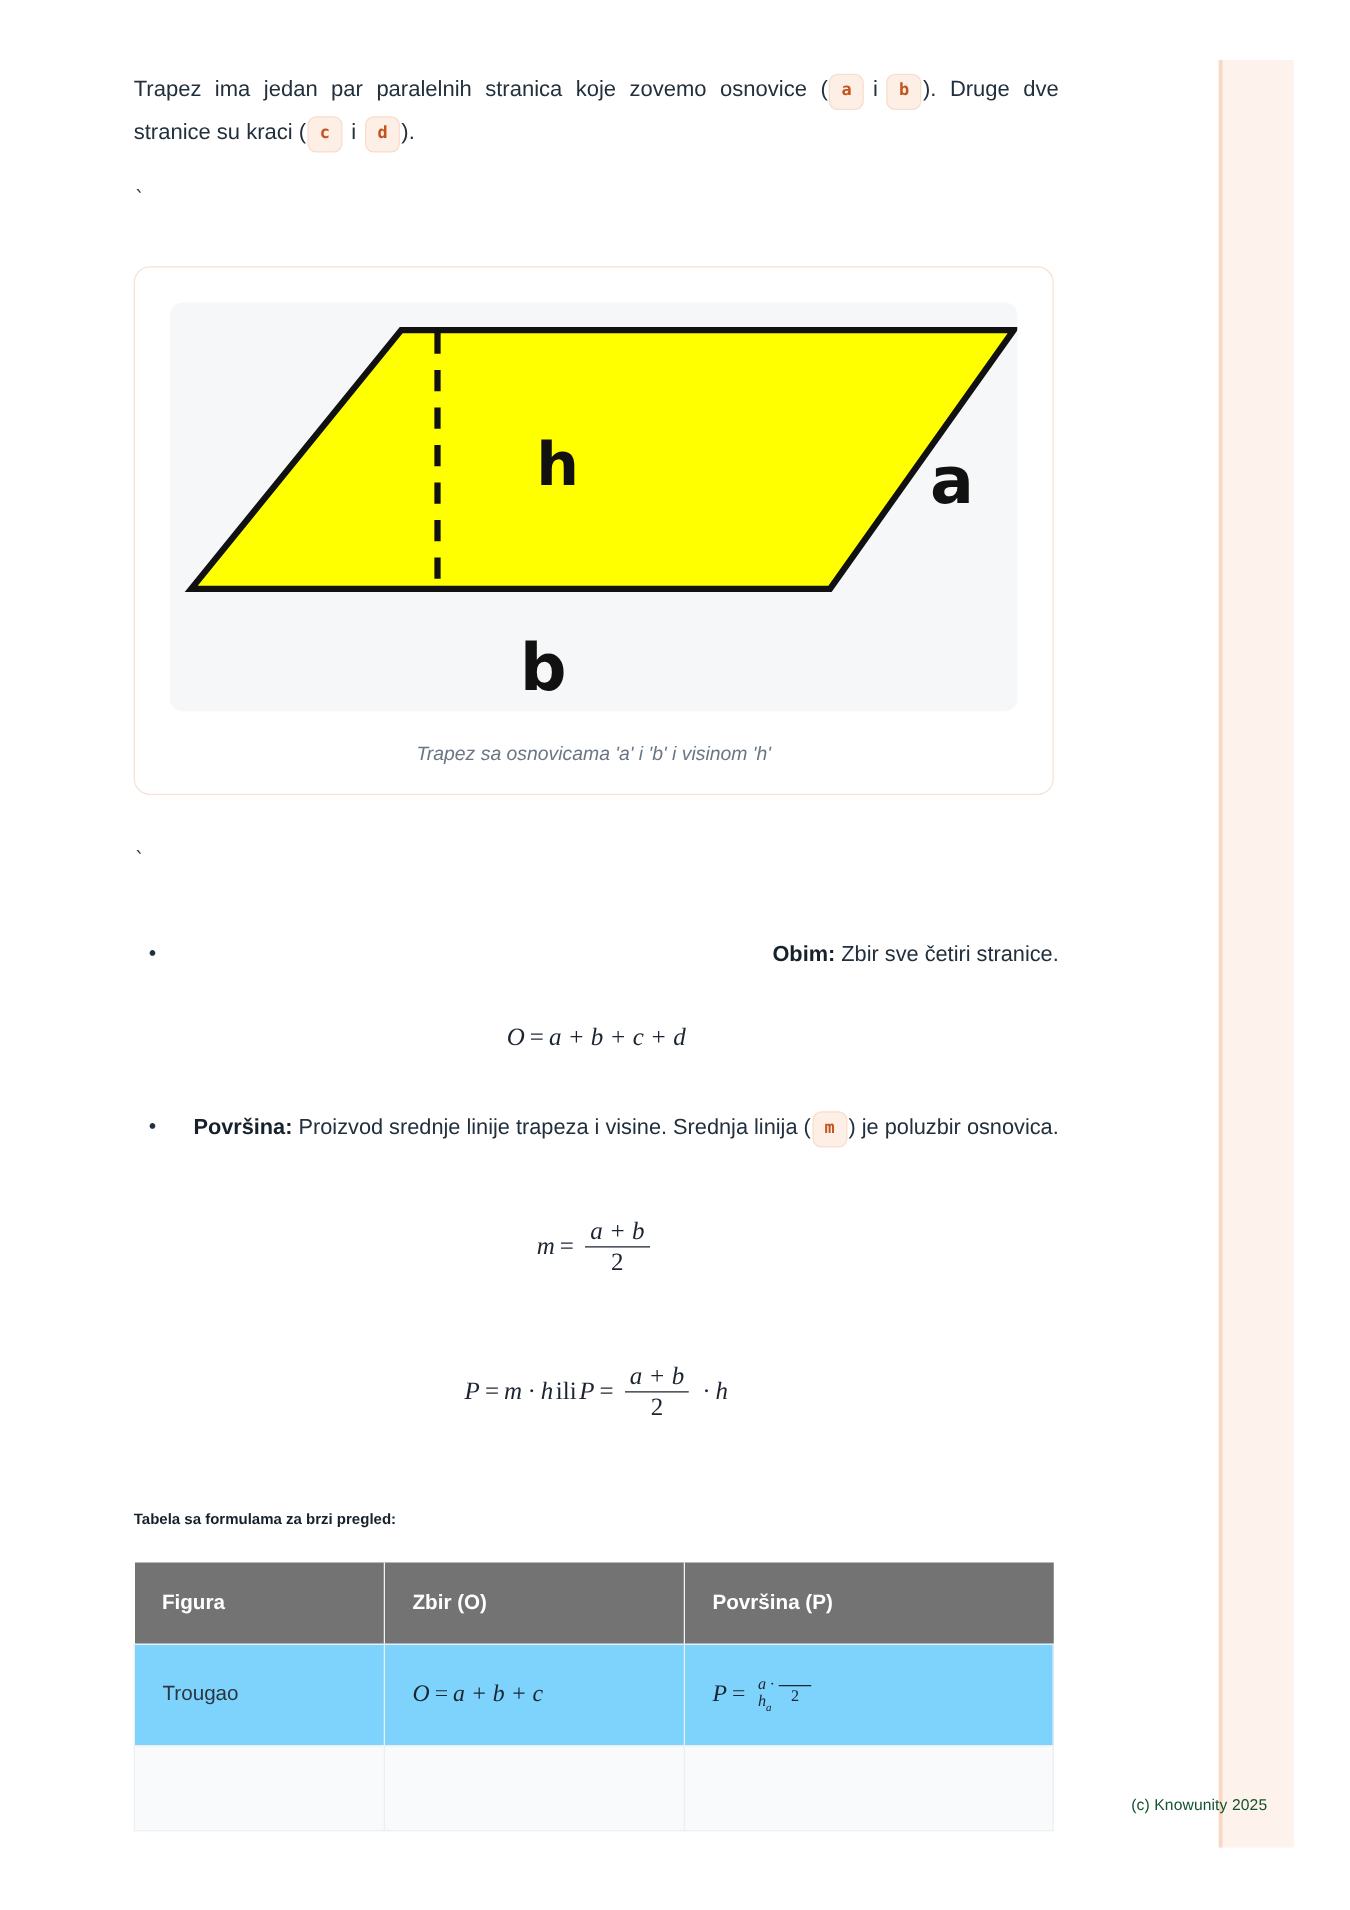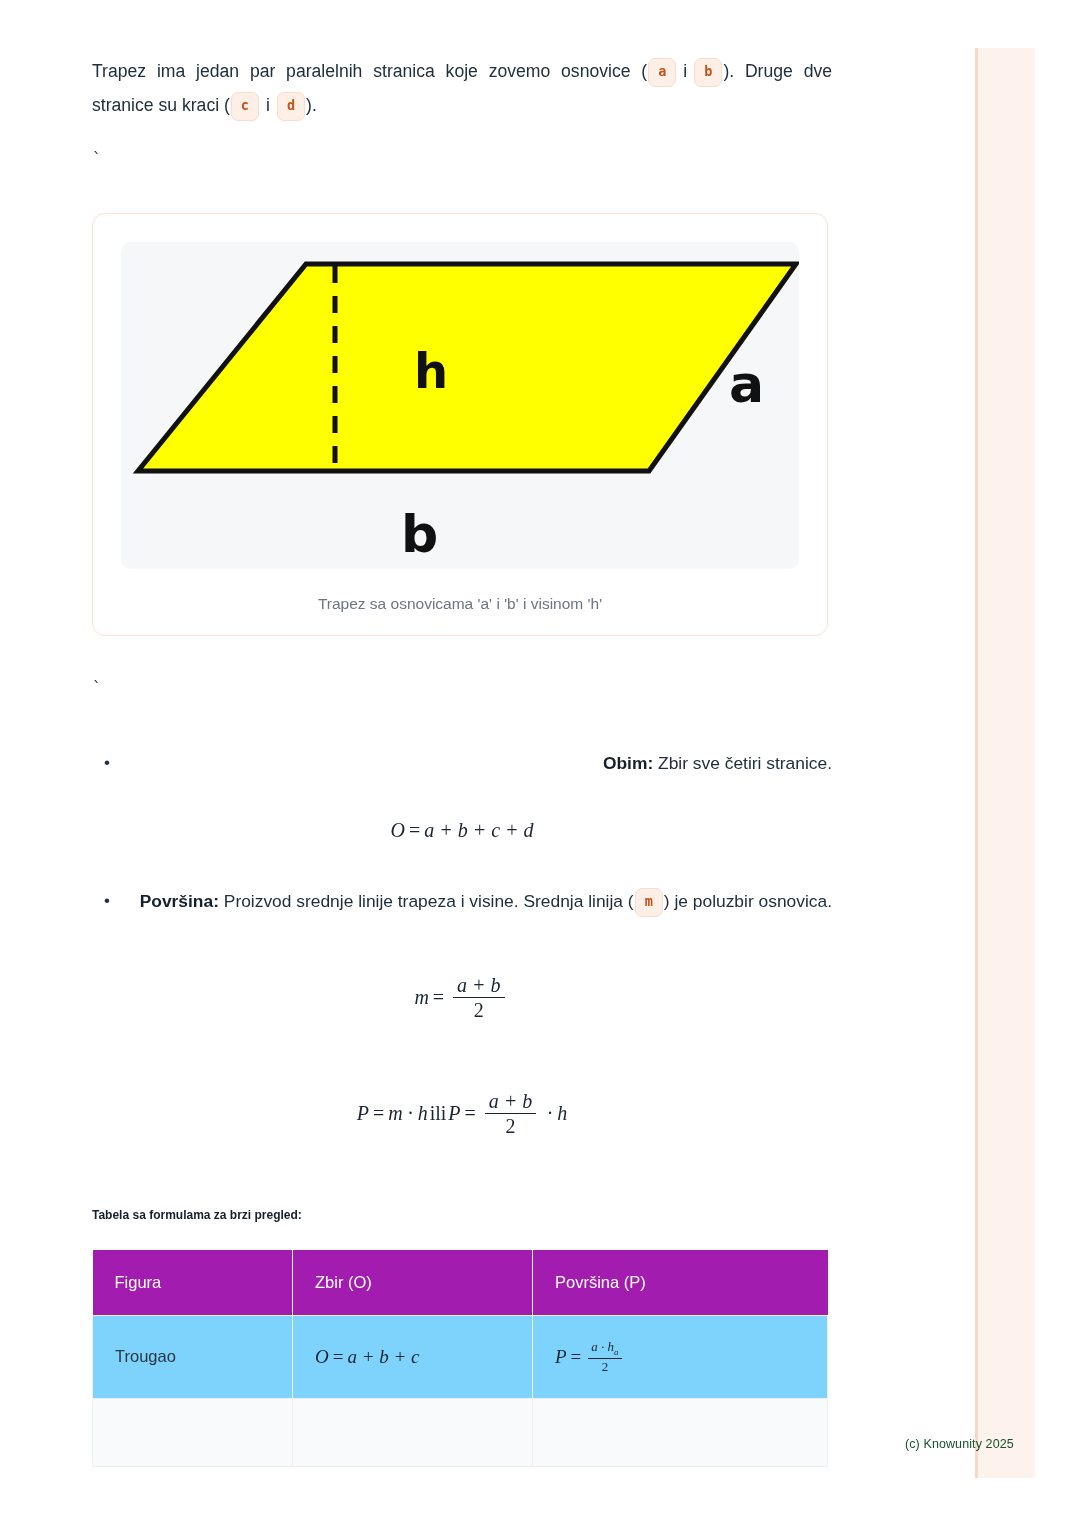--- a/index.html
+++ b/index.html
@@ -34,21 +34,21 @@
     top: 1437px;
     font-size: 12.5px;
     color: #14532d;
     white-space: nowrap;
     letter-spacing: .1px;
   }
 
   
   .content {
     position: absolute;
-    left: 92px;
+    left: 107px;
     top: 0;
     width: 740px;
   }
 
   
   .para {
     font-size: 17.6px;
     line-height: 1.95;
     text-align: justify;
     color: #22303d;
@@ -95,20 +95,21 @@
   .fig-inner {
     background: #f6f7f9;
     border-radius: 10px;
     height: 327px;
     position: relative;
     overflow: hidden;
   }
   .fig-caption {
     margin-top: 26px;
     text-align: center;
+    font-style: italic;
     font-size: 15.5px;
     color: #6b7684;
   }
 
   
   .bullets { margin-top: 52px; }
   .bullet-row {
     display: flex;
     align-items: flex-start;
     font-size: 17.4px;
@@ -165,23 +166,23 @@
     color: #16212c;
   }
   table.formulas {
     margin-top: 28px;
     border-collapse: collapse;
     width: 735px;
     table-layout: fixed;
     font-size: 16px;
   }
   table.formulas th {
-    background: #a21caf;
+    background: #737373;
     color: #ffffff;
-    font-weight: 400;
+    font-weight: 700;
     font-size: 16.5px;
     text-align: left;
     padding: 23px 22px;
     border-right: 1px solid #f2f2f2;
   }
   table.formulas th:last-child { border-right: none; }
   table.formulas td {
     padding: 24px 22px;
     border: 1px solid #eceff2;
     color: #2b3642;
@@ -194,21 +195,21 @@
   table.formulas col.c2 { width: 240px; }
   table.formulas col.c3 { width: 295px; }
 
   .cell-math {
     font-family: "Liberation Serif", serif;
     font-size: 19px;
     color: #1b2430;
   }
   .frac-sm {
     display: inline-flex;
-    flex-direction: column;
+    flex-direction: row;
     align-items: center;
     vertical-align: middle;
     margin: 0 3px;
     font-size: 13px;
     line-height: 1.1;
   }
   .frac-sm .num { padding: 0 3px 1px 3px; }
   .frac-sm .den {
     padding: 1px 3px 0 3px;
     border-top: 1.1px solid #1b2430;

